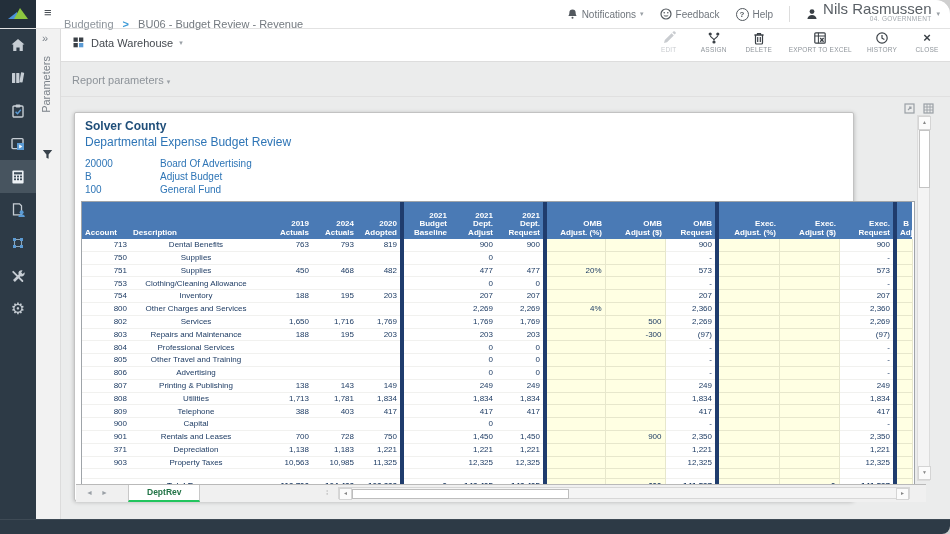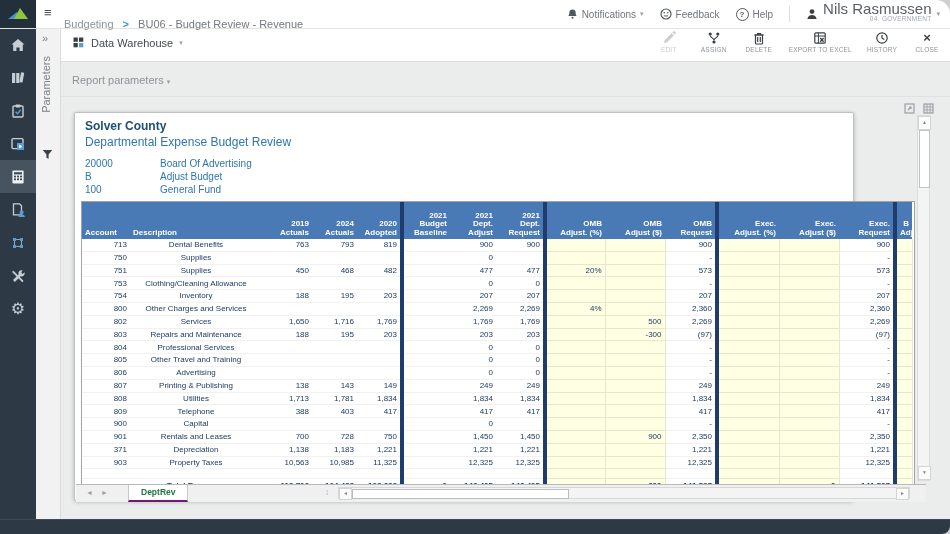--- a/index.html
+++ b/index.html
@@ -85,22 +85,22 @@
   .vscroll .btn{position:absolute;left:0;width:11px;height:12px;background:#fbfbfb;border:1px solid #d4d4d4;
                 font-size:5px;color:#888;text-align:center;line-height:11px;cursor:pointer;}
   .vscroll .up{top:0;}
   .vscroll .down{bottom:0;}
   .vscroll .thumb{position:absolute;left:1px;top:14px;width:9px;height:56px;background:#fff;
                   border:1px solid #c4c4c4;cursor:pointer;}
   
   .tabstrip{position:absolute;left:1px;top:371px;width:850px;height:17px;background:#f0f0f0;
             border-top:1px solid #b9b9b9;}
   .tab-nav{position:absolute;left:10px;top:4px;font-size:7px;color:#9aa0a6;letter-spacing:8px;cursor:pointer;}
-  .sheet-tab{position:absolute;left:52px;top:0;height:15px;padding:0 12px;background:#fff;
-             border:1px solid #c8c8c8;border-top:none;border-bottom:2px solid #701a75;
+  .sheet-tab{position:absolute;left:52px;top:0;height:15px;padding:0 18px;background:#fff;
+             border:1px solid #c8c8c8;border-top:none;border-bottom:2px solid #22c55e;
              font-size:8.5px;font-weight:bold;color:#217346;line-height:14px;cursor:pointer;}
   .splitter{position:absolute;left:250px;top:3px;font-size:8px;color:#aaa;cursor:col-resize;}
   .hscroll{position:absolute;left:262px;top:2px;width:572px;height:12px;background:#f4f4f4;
            border:1px solid #d7d7d7;box-sizing:border-box;}
   .hscroll .btn{position:absolute;top:0;width:11px;height:10px;background:#fbfbfb;border:1px solid #d4d4d4;
                 font-size:5px;color:#888;text-align:center;line-height:9px;cursor:pointer;}
   .hscroll .left{left:0;} .hscroll .right{right:0;}
   .hscroll .thumb{position:absolute;left:13px;top:1px;width:215px;height:8px;background:#fff;
                   border:1px solid #bdbdbd;cursor:pointer;}
   

